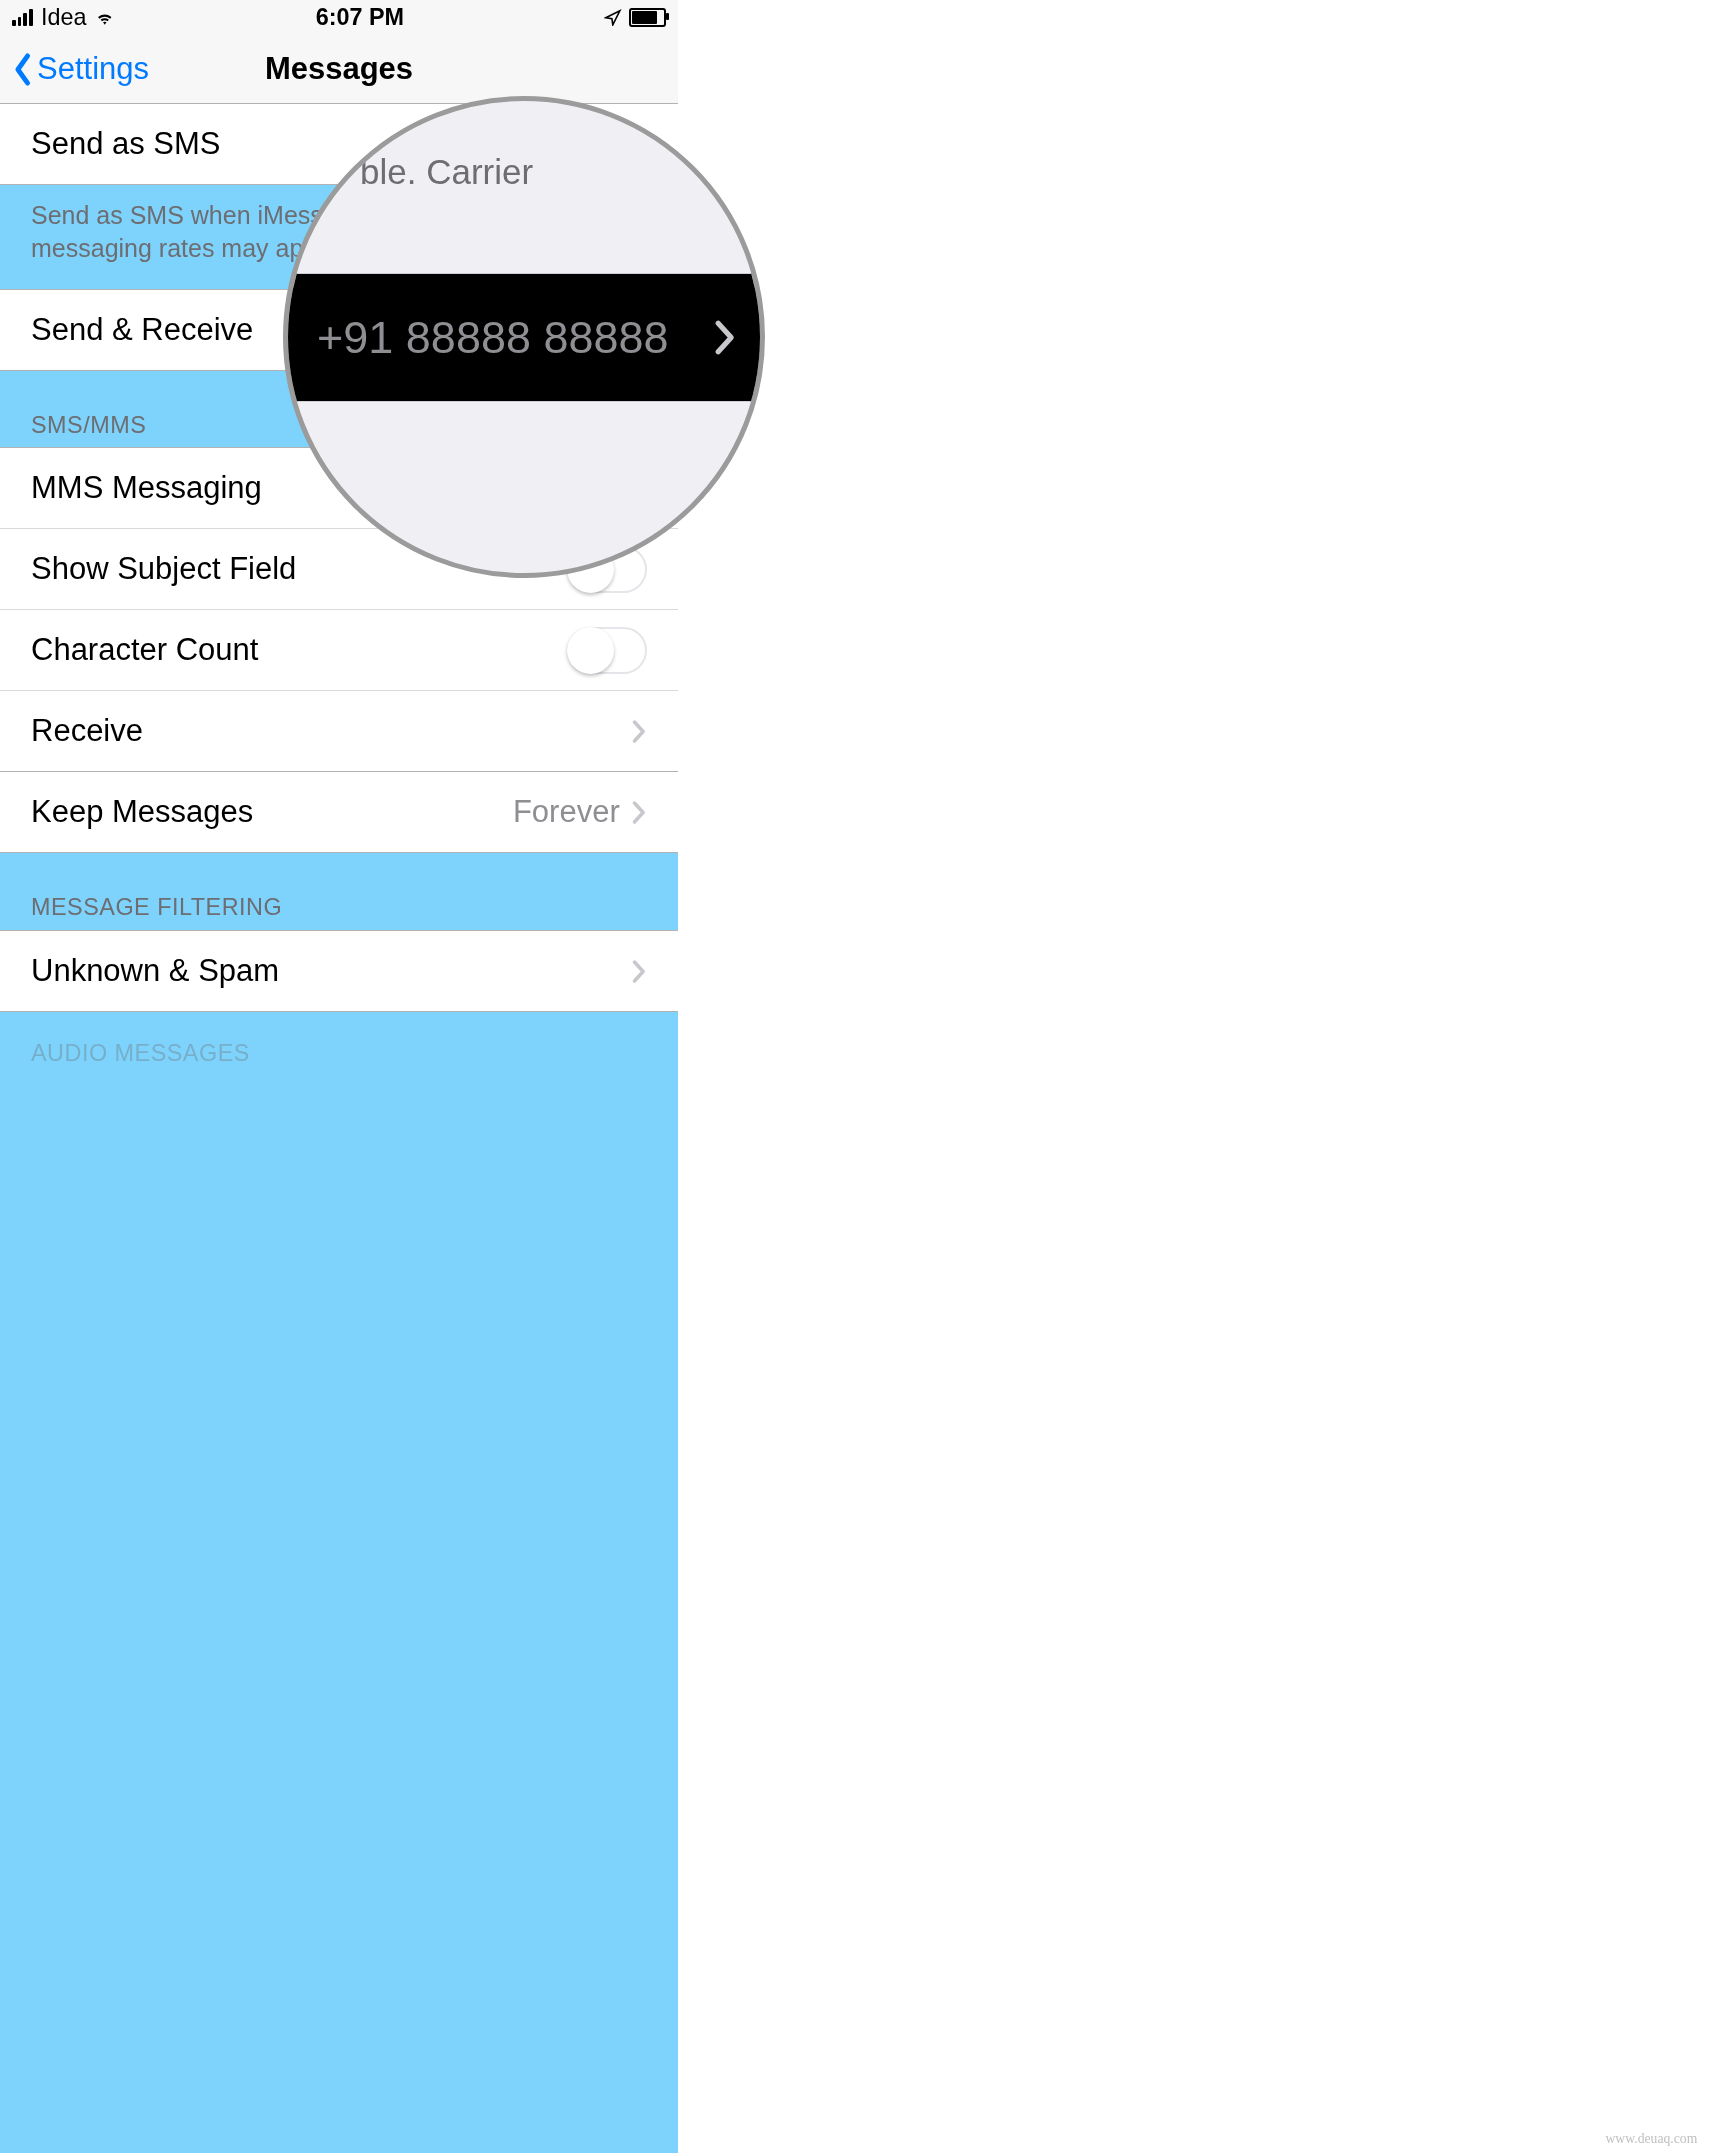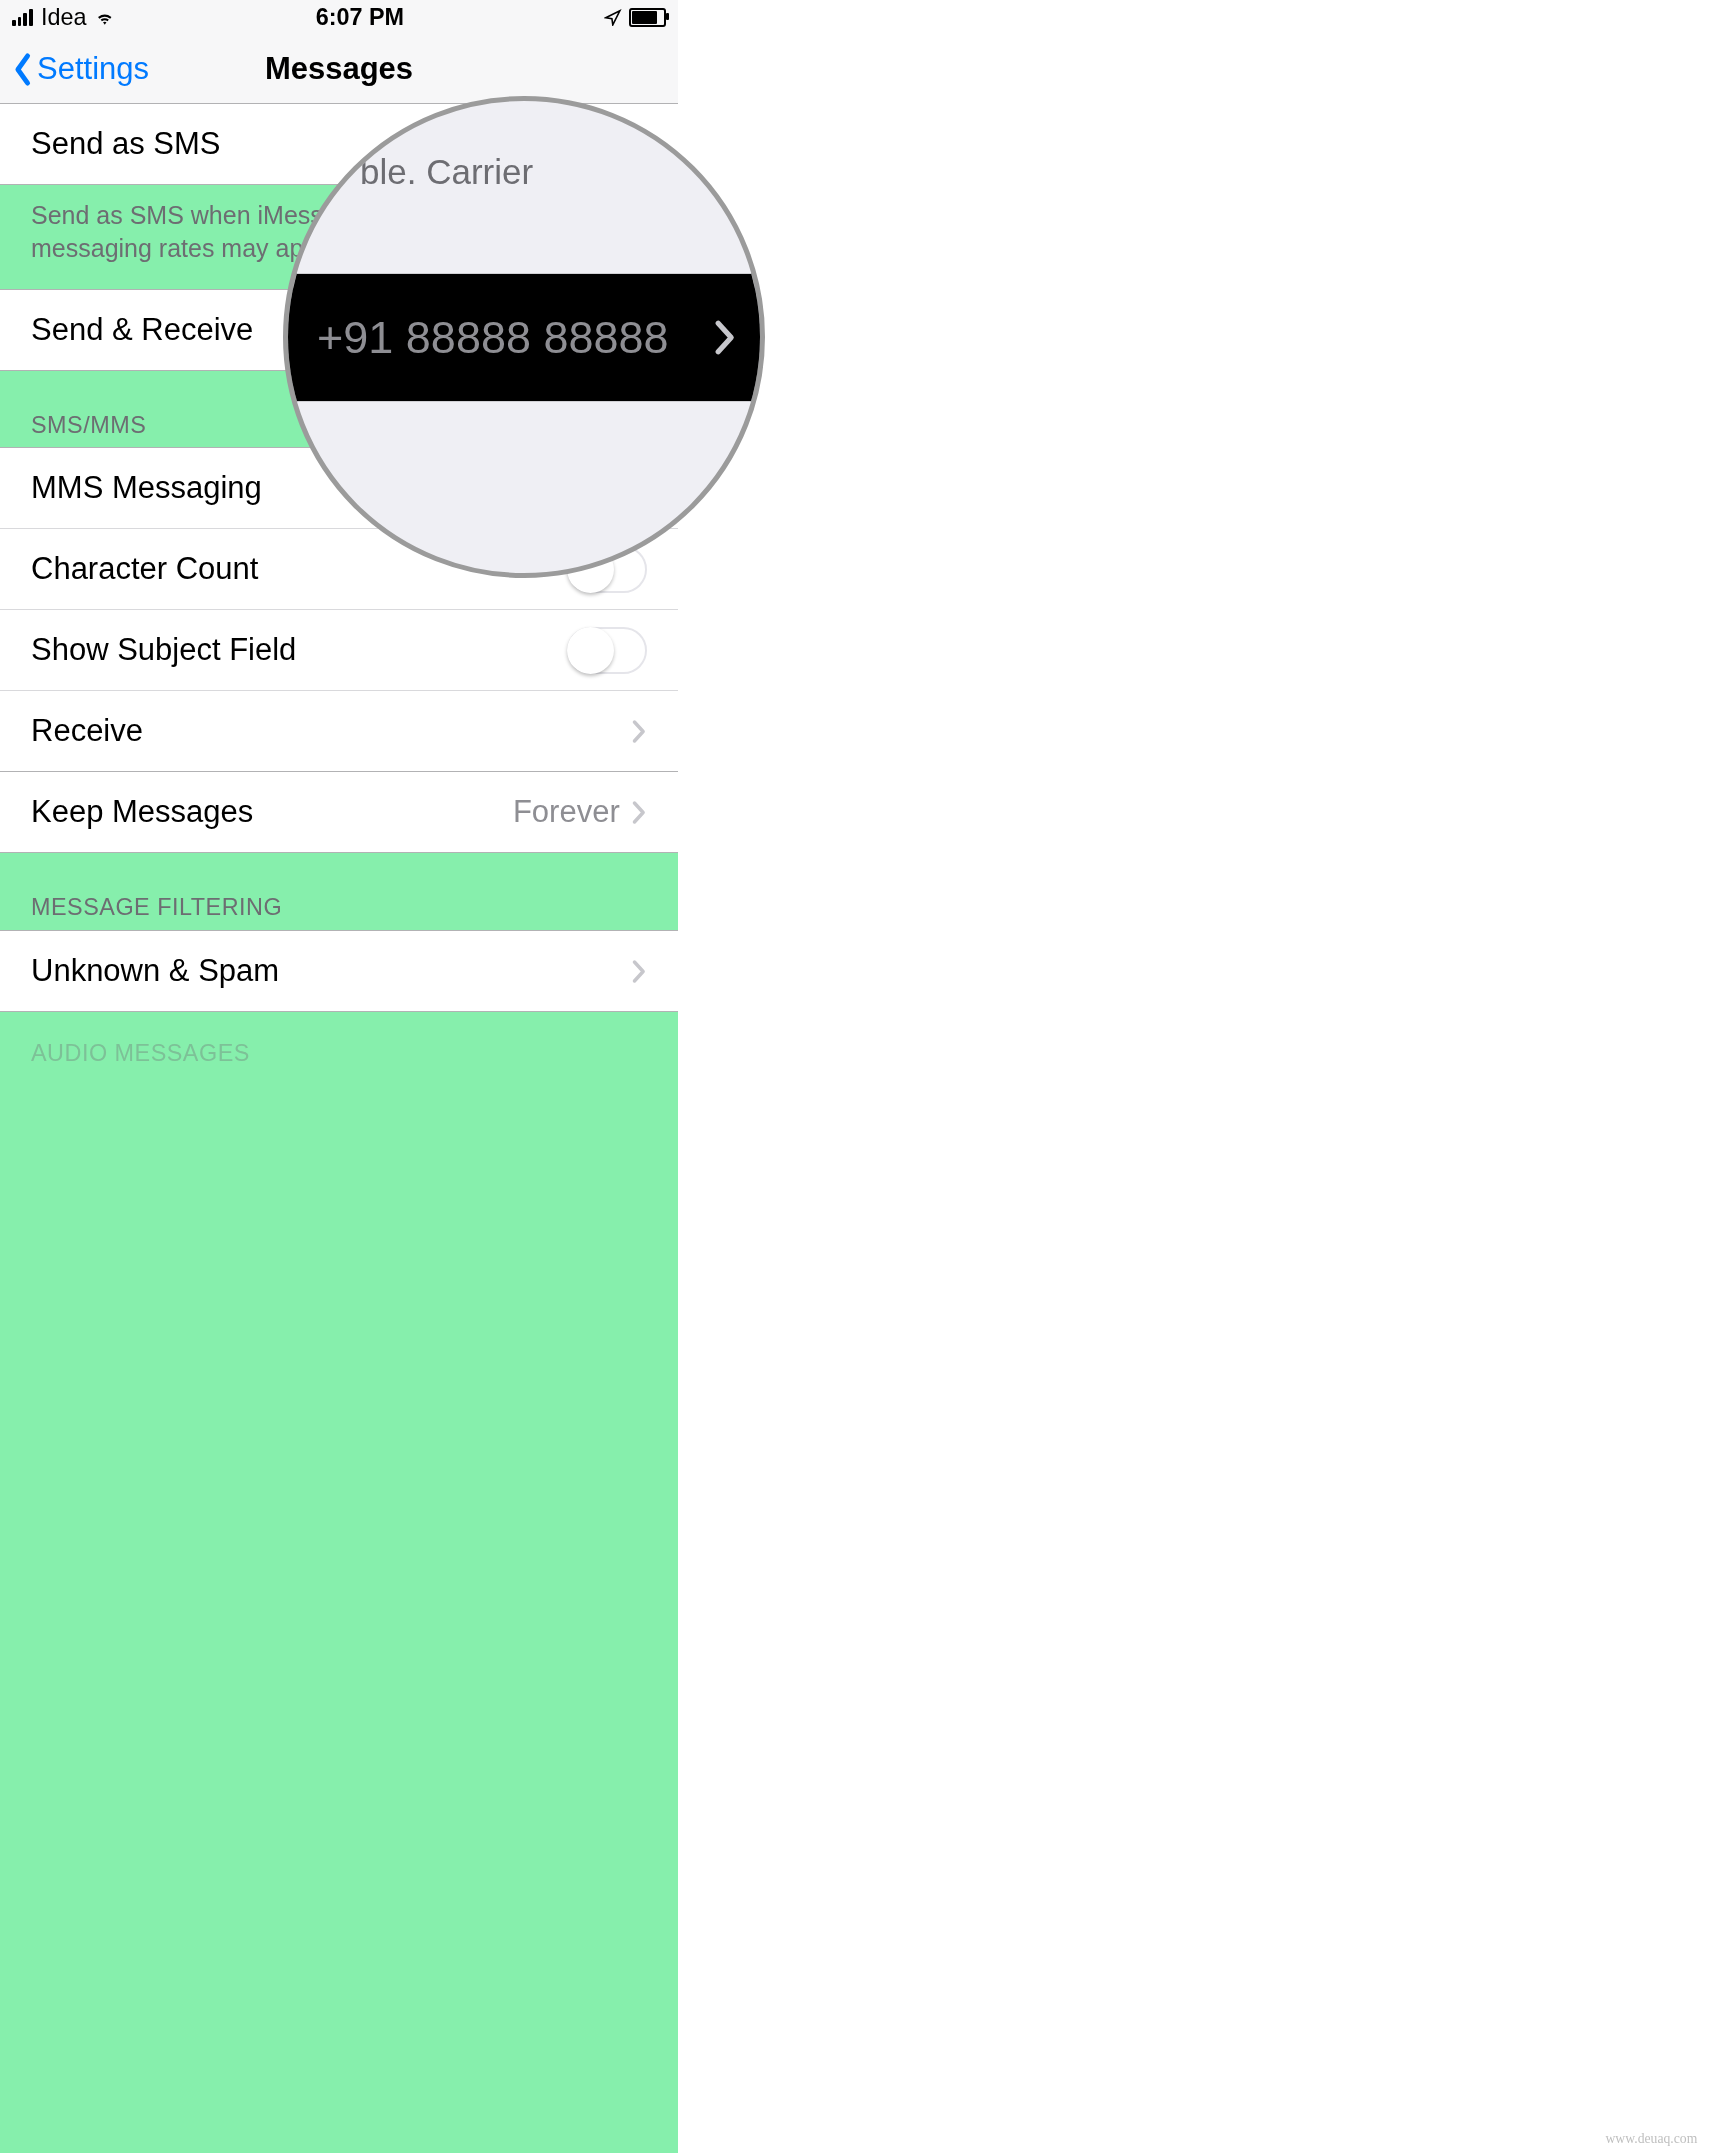--- a/index.html
+++ b/index.html
@@ -10,21 +10,21 @@
     font-family:-apple-system,"Helvetica Neue",Helvetica,Arial,sans-serif;
     position:relative;
     overflow:hidden;
   }
   
   .phone{
     position:absolute;
     left:0;top:0;
     width:678px;
     height:2153px;
-    background:#86efac;
+    background:#7dd3fc;
     color:#000;
     font-size:27px;
   }
   
   .statusbar{
     height:35px;
     background:#f7f7f8;
     display:flex;
     align-items:center;
     justify-content:space-between;
@@ -229,27 +229,27 @@
 
   <div class="section-header">SMS/MMS</div>
 
   <div class="row group-first">
     <span class="label">MMS Messaging</span>
     <span class="switch on">
         <span class="knob"></span>
       </span>
   </div>
   <div class="row">
+    <span class="label">Show Subject Field</span>
+    <span class="switch off">
+        <span class="knob"></span>
+      </span>
+  </div>
+  <div class="row">
     <span class="label">Character Count</span>
-    <span class="switch off">
-        <span class="knob"></span>
-      </span>
-  </div>
-  <div class="row">
-    <span class="label">Show Subject Field</span>
     <span class="switch off">
         <span class="knob"></span>
       </span>
   </div>
   <div class="row group-last">
     <span class="label">Receive</span>
     <svg class="chev" viewBox="0 0 18 30">
         <path d="M4 4 L14 15 L4 26"></path>
       </svg>
   </div>

